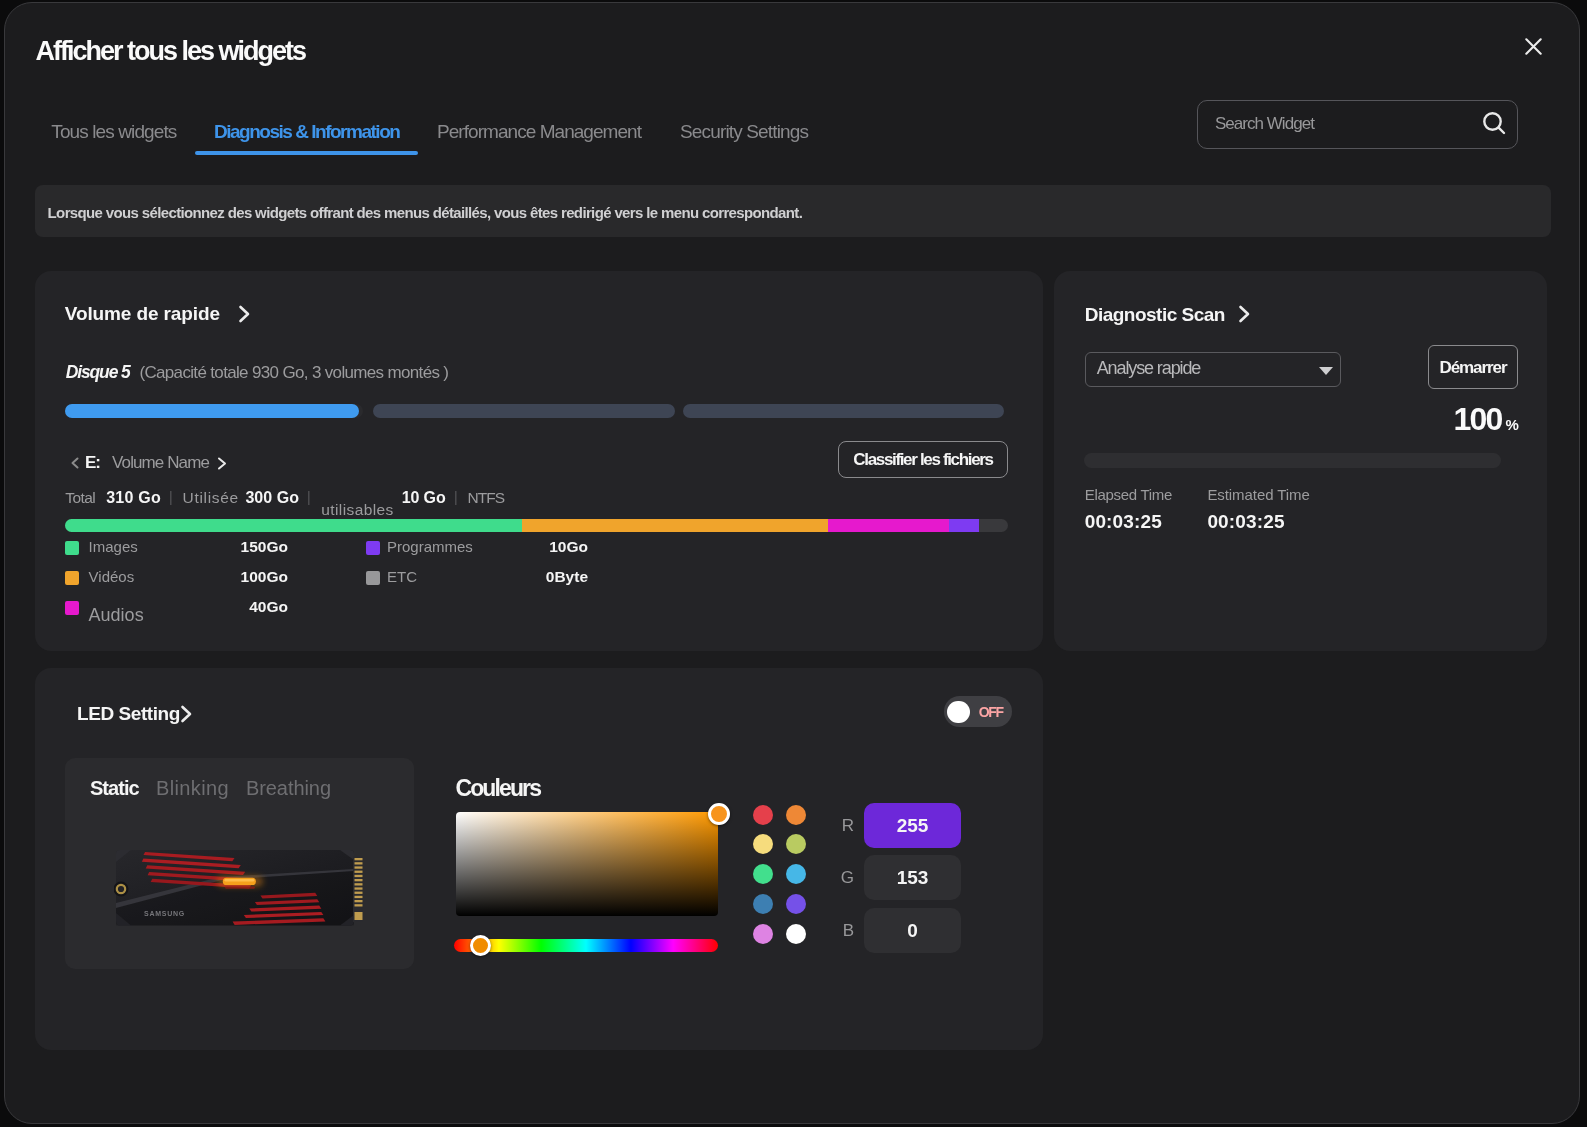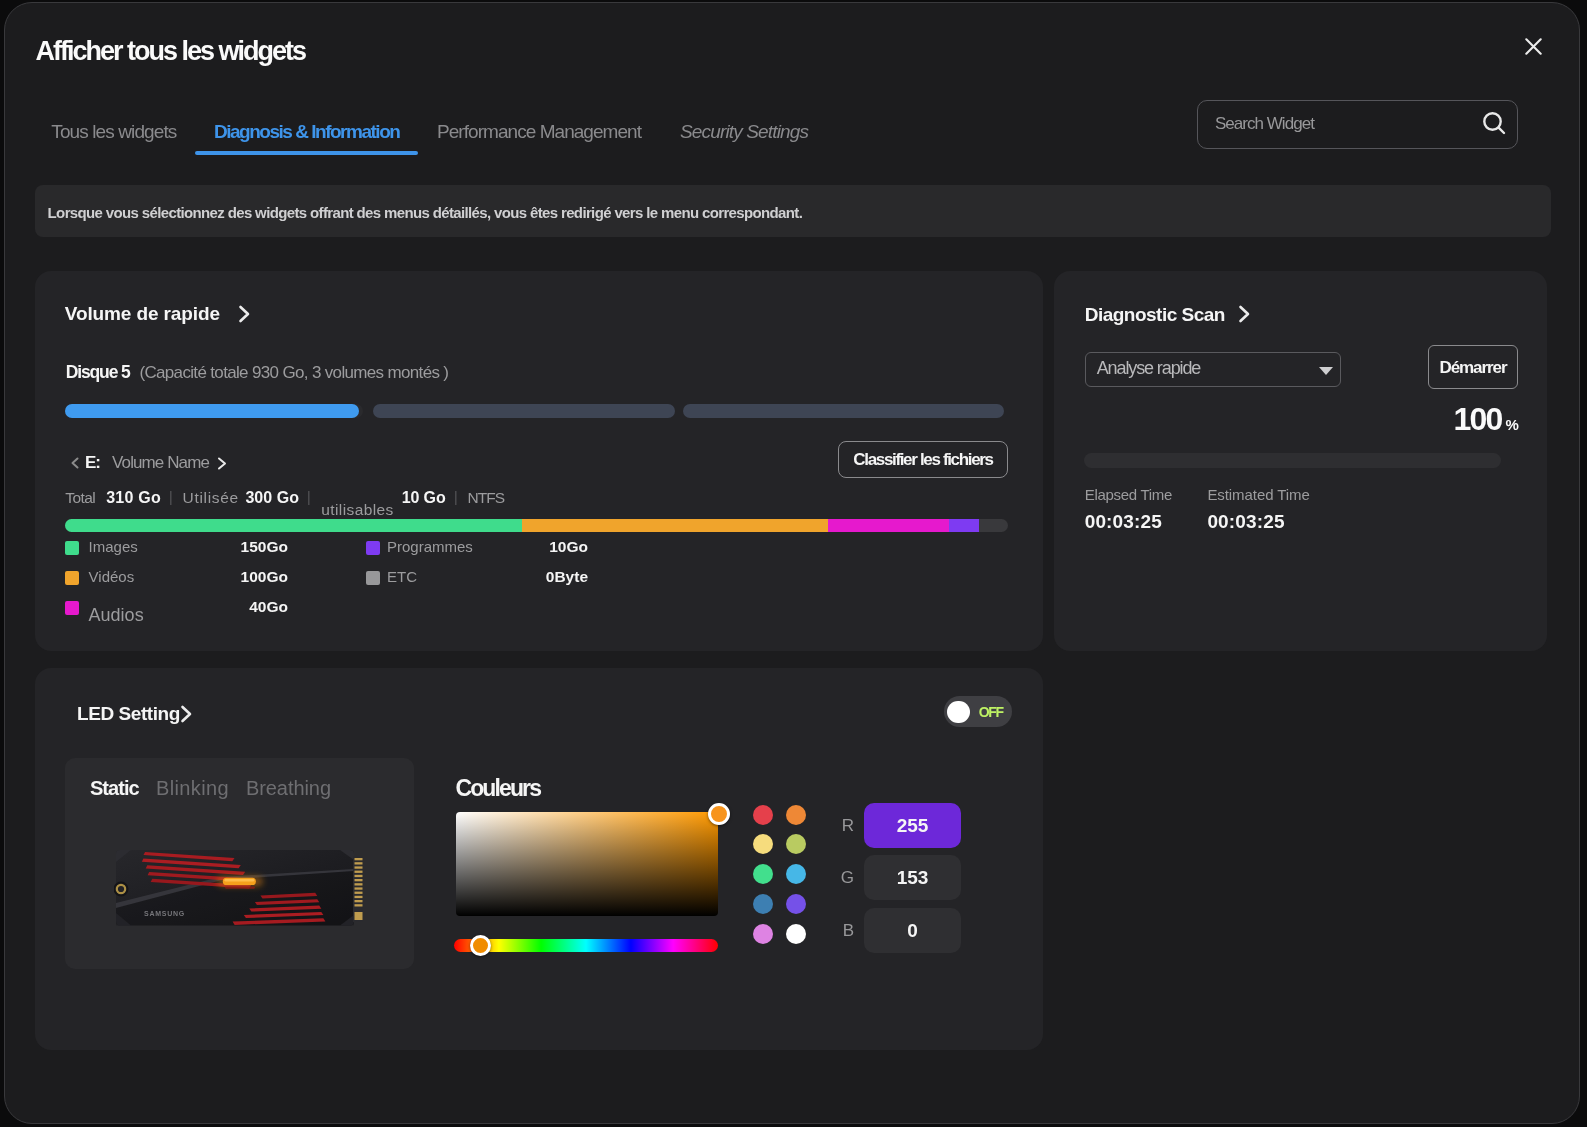--- a/index.html
+++ b/index.html
@@ -15,21 +15,21 @@
 </style>
 <style id="tune">
 #t_title span{letter-spacing:-2.0px;}
 #t_tab1 span{letter-spacing:-0.89px;}
 #t_tab2 span{letter-spacing:-1.48px;}
 #t_tab3 span{letter-spacing:-0.95px;}
 #t_tab4 span{letter-spacing:-0.85px;}
 #t_search span{letter-spacing:-0.97px;}
 #t_info span{letter-spacing:-0.64px;}
 #t_volt span{letter-spacing:-0.12px;}
-#t_disque span{letter-spacing:-1.13px;}
+#t_disque span{letter-spacing:-1.13px;font-style:italic;}
 #t_paren span{letter-spacing:-0.66px;}
 #t_ebold span{letter-spacing:-1.0px;}
 #t_vname span{letter-spacing:-0.9px;}
 #t_classif span{letter-spacing:-1.34px;}
 #t_diagt span{letter-spacing:-0.51px;}
 #t_analyse span{letter-spacing:-1.11px;}
 #t_demarrer span{letter-spacing:-1.06px;}
 #t_100 span{letter-spacing:-1.9px;}
 #t_elapsed span{letter-spacing:-0.3px;}
 #t_estim span{letter-spacing:-0.07px;}
@@ -55,21 +55,21 @@
 
   <div class="abs b" id="t_title" style="left:35.5px; top:37.5px; font-size:27px; color:#fafafa;"><span>Afficher tous les widgets</span></div>
 
   <svg class="abs" style="left:1525px; top:38.2px;" width="17" height="17" viewBox="0 0 17 17">
     <path d="M1.3 1.3 L15.7 15.7 M15.7 1.3 L1.3 15.7" stroke="#ececec" stroke-width="2.1" stroke-linecap="round"></path>
   </svg>
 
   <div class="abs" id="t_tab1" style="left:51.3px; top:121.6px; font-size:19px; color:#8a8a8d;"><span>Tous les widgets</span></div>
   <div class="abs b" id="t_tab2" style="left:213.9px; top:121.6px; font-size:19px; color:#3e94ea;"><span>Diagnosis &amp; Information</span></div>
   <div class="abs" id="t_tab3" style="left:437px; top:121.6px; font-size:19px; color:#8a8a8d;"><span>Performance Management</span></div>
-  <div class="abs" id="t_tab4" style="left:680px; top:121.6px; font-size:19px; color:#8a8a8d;font-style:italic;"><span>Security Settings</span></div>
+  <div class="abs" id="t_tab4" style="left:680px; top:121.6px; font-size:19px; color:#8a8a8d;"><span>Security Settings</span></div>
   <div class="abs" style="left:195px; top:151px; width:223px; height:3.5px; background:#3e94ea; border-radius:2px;"></div>
 
   <div class="abs" style="left:1197px; top:100px; width:321px; height:49px; border:1px solid #55555a; border-radius:10px;"></div>
   <div class="abs" id="t_search" style="left:1215px; top:114.6px; font-size:17px; color:#98989a;"><span>Search Widget</span></div>
   <svg class="abs" style="left:1478px; top:107px;" width="32" height="32" viewBox="0 0 32 32">
     <circle cx="14.5" cy="14.5" r="8.2" stroke="#e8e8e8" stroke-width="2.4" fill="none"></circle>
     <path d="M20.6 20.6 L26 26" stroke="#e8e8e8" stroke-width="2.4" stroke-linecap="round"></path>
   </svg>
 
   <div class="abs" style="left:35px; top:185px; width:1516px; height:52px; background:#29292b; border-radius:8px;"></div>
@@ -155,21 +155,21 @@
   <div class="abs b w" id="t_time2" style="left:1207.4px; top:512.1px; font-size:19px;"><span>00:03:25</span></div>
 
   <div class="card" style="left:35px; top:667.5px; width:1008px; height:382.5px;"></div>
   <div class="abs b w" id="t_ledt" style="left:77px; top:704.2px; font-size:19px;"><span>LED Setting</span></div>
   <svg class="abs" style="left:180px; top:705px;" width="12" height="18" viewBox="0 0 12 18">
     <path d="M2.5 2 L10 9 L2.5 16" stroke="#ececec" stroke-width="2.6" fill="none" stroke-linecap="round" stroke-linejoin="round"></path>
   </svg>
 
   <div class="abs" style="left:943.5px; top:696.1px; width:68px; height:30.8px; background:#3f3f43; border-radius:16px;"></div>
   <div class="abs" style="left:947.3px; top:700.6px; width:22.4px; height:22.4px; background:#ffffff; border-radius:50%;"></div>
-  <div class="abs b" id="t_off" style="left:978.8px; top:705.2px; font-size:14px; color:#bef264;"><span>OFF</span></div>
+  <div class="abs b" id="t_off" style="left:978.8px; top:705.2px; font-size:14px; color:#fca5a5;"><span>OFF</span></div>
 
   <div class="abs" style="left:65px; top:757.7px; width:349px; height:211px; background:#2b2b2e; border-radius:10px;"></div>
   <div class="abs b w" id="t_static" style="left:89.9px; top:778.3px; font-size:20px;"><span>Static</span></div>
   <div class="abs" id="t_blink" style="left:156.1px; top:778.3px; font-size:20px; color:#6e6e71;"><span>Blinking</span></div>
   <div class="abs" id="t_breath" style="left:245.9px; top:778.3px; font-size:20px; color:#6e6e71;"><span>Breathing</span></div>
 
   <svg class="abs" style="left:114px; top:846px;" width="252" height="84" viewBox="0 0 252 84">
     <defs>
       <linearGradient id="bodyg" x1="0" y1="0" x2="1" y2="1">
         <stop offset="0" stop-color="#27272b"></stop>

